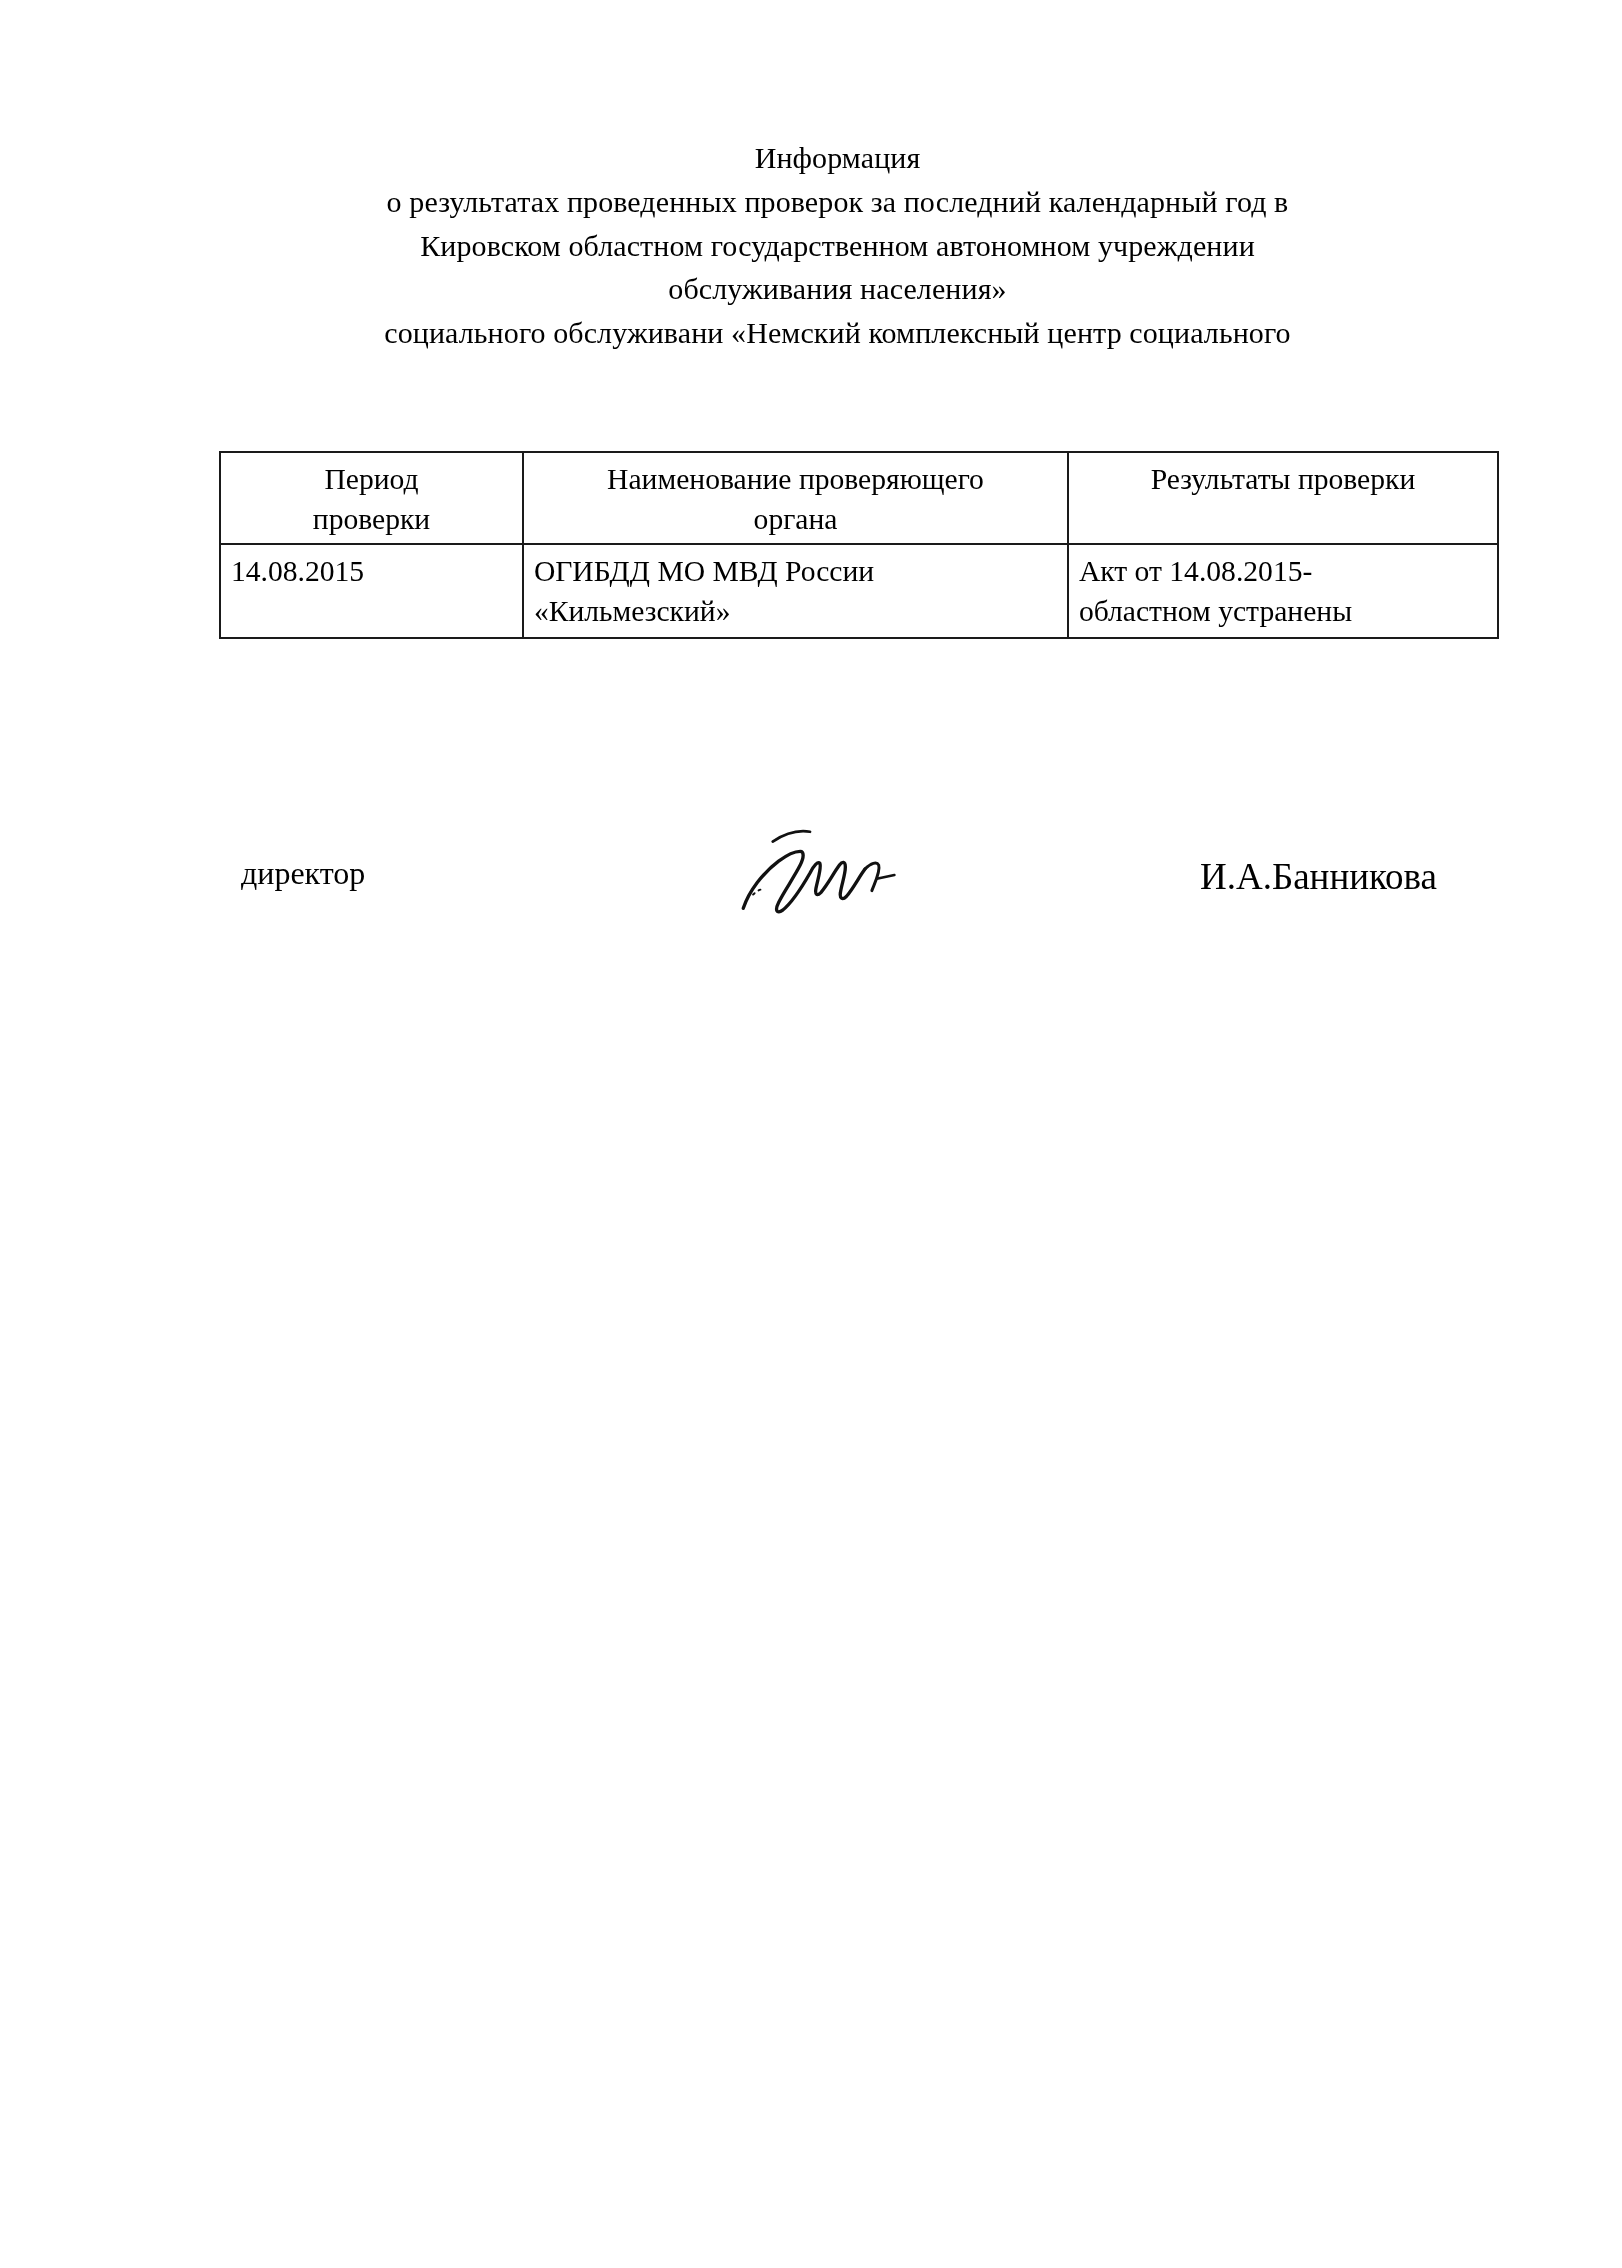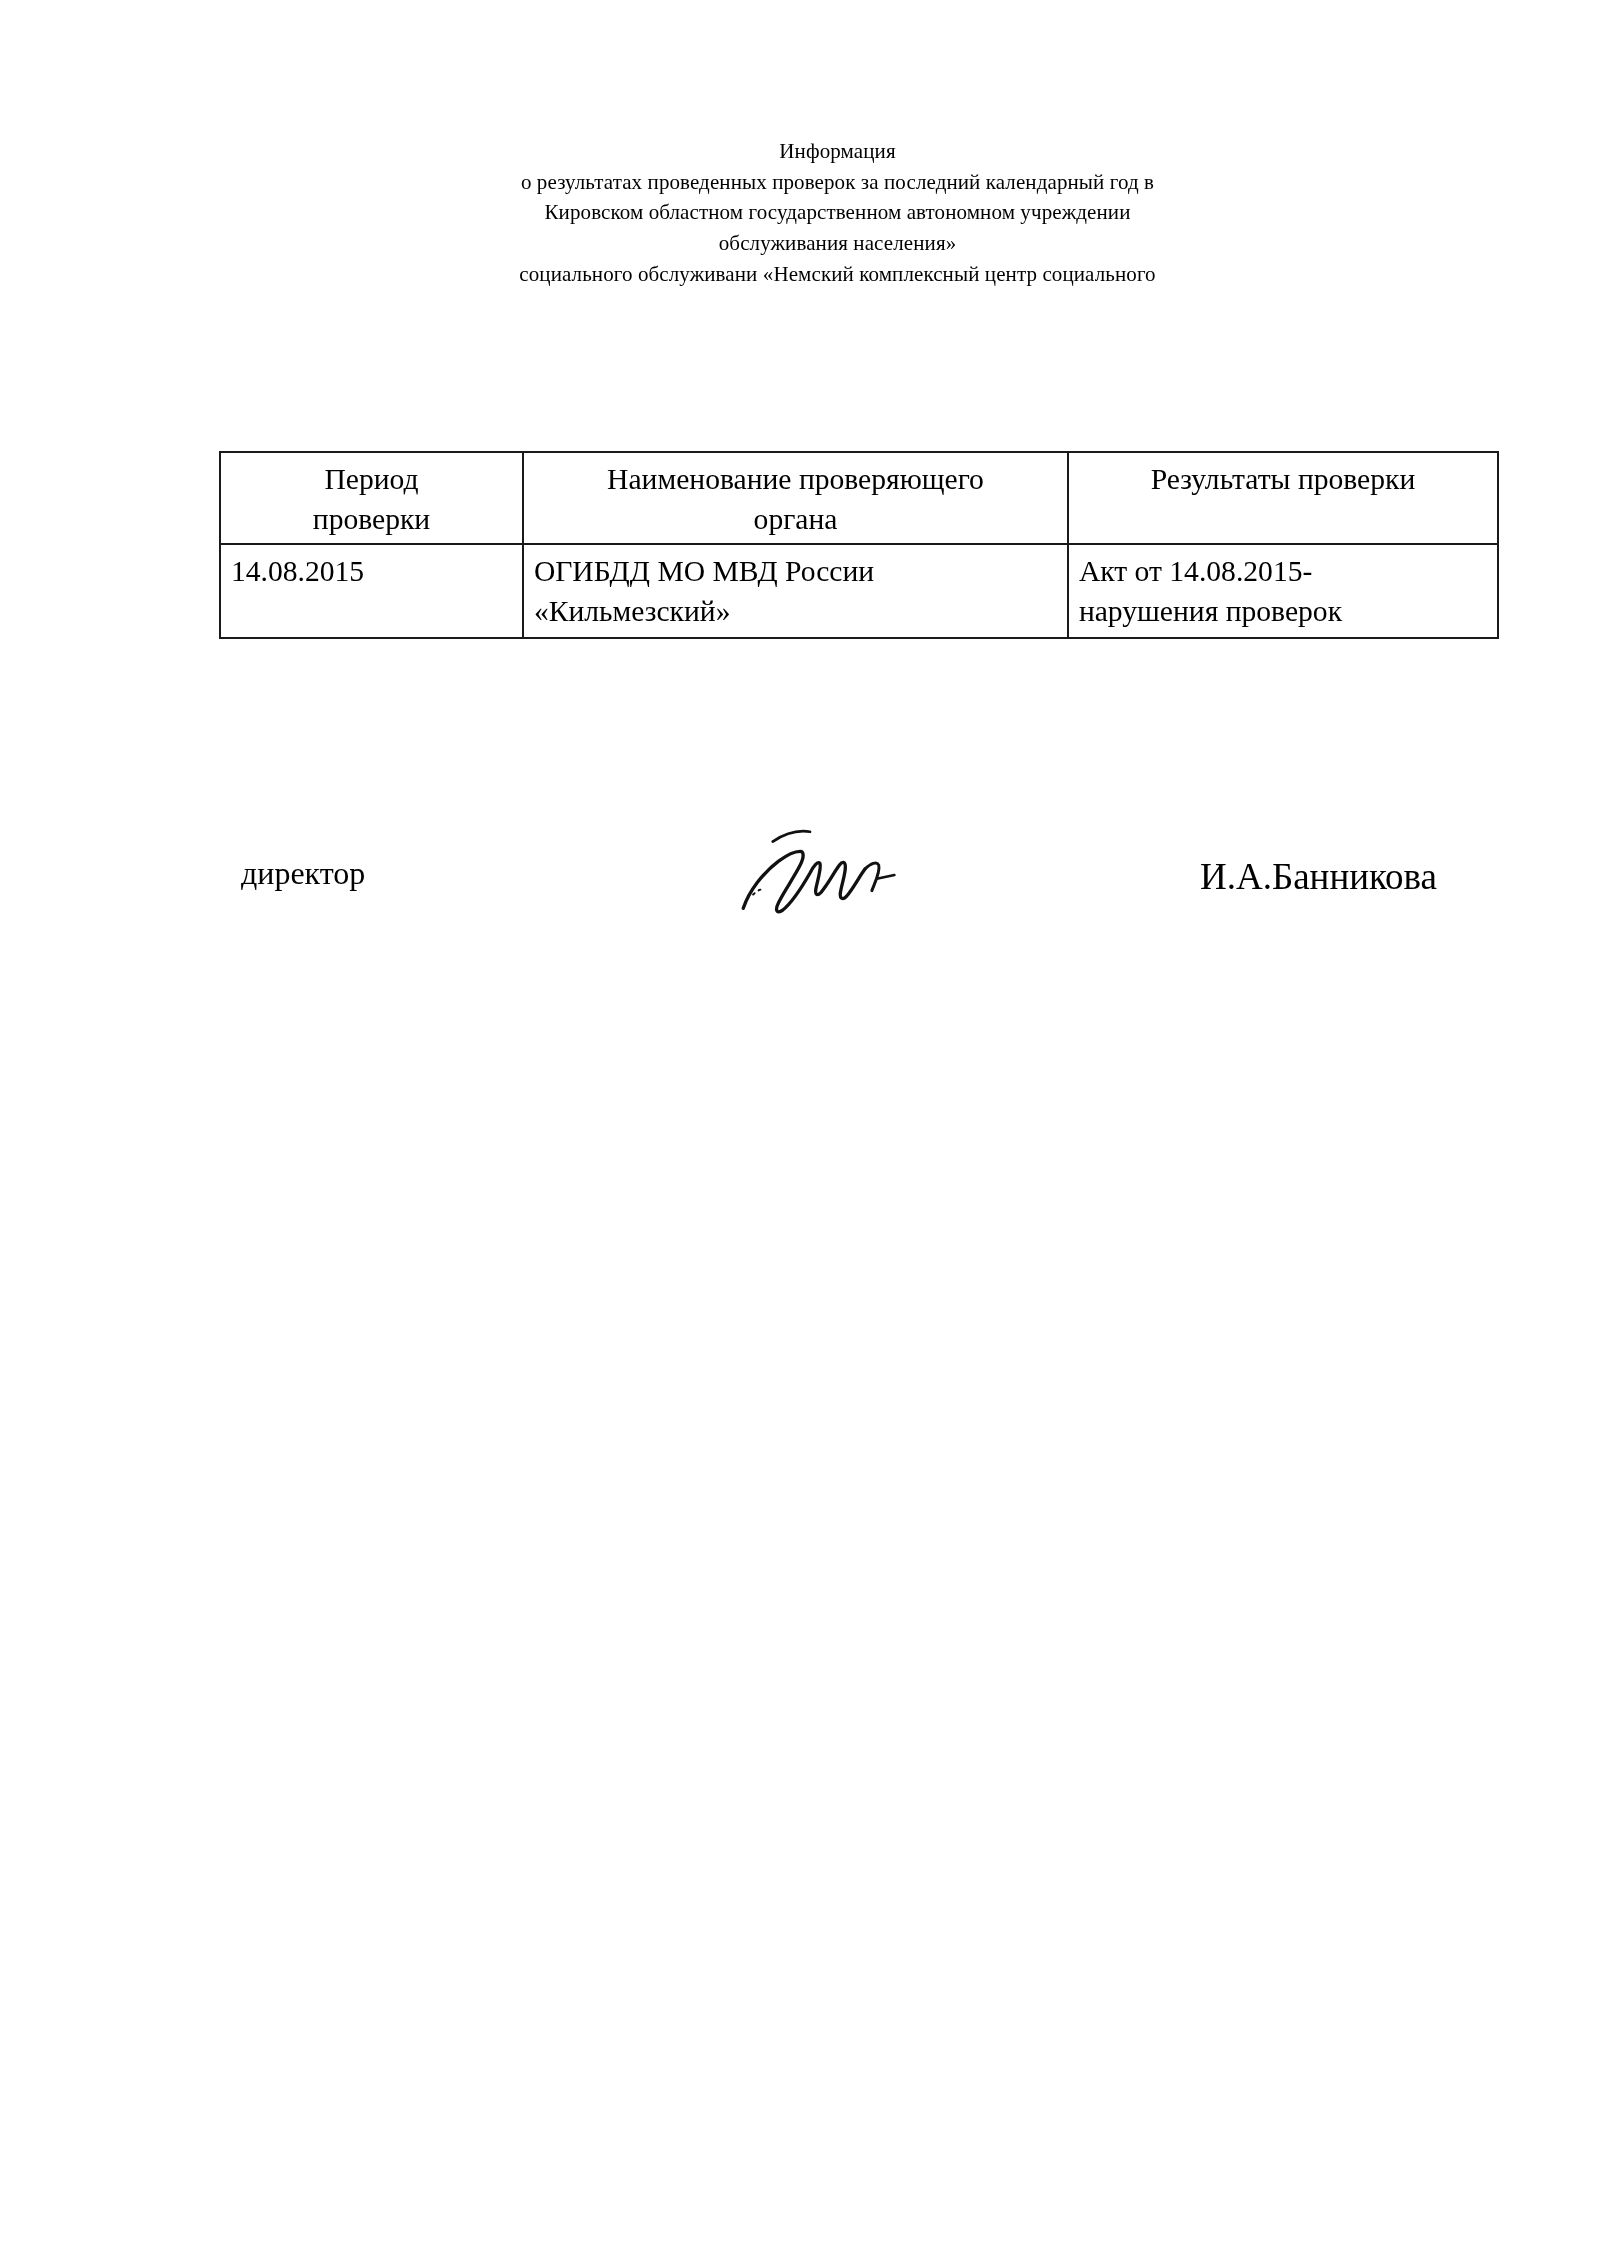--- a/index.html
+++ b/index.html
@@ -19,21 +19,21 @@
     overflow: hidden;
   }
 
   
   .doc-heading {
     position: absolute;
     left: 227px;
     top: 136px;
     width: 1221px;
     text-align: center;
-    font-size: 21px;
+    font-size: 30px;
     line-height: 1.46;
     letter-spacing: 0.1px;
   }
 
   .doc-heading .heading-line {
     display: block;
     white-space: nowrap;
   }
 
   
@@ -160,21 +160,21 @@
       <tr>
         <td class="cell-period">
           <span class="cell-line">14.08.2015</span>
         </td>
         <td class="cell-organ">
           <span class="cell-line">ОГИБДД МО МВД России</span>
           <span class="cell-line">«Кильмезский»</span>
         </td>
         <td class="cell-result">
           <span class="cell-line">Акт от 14.08.2015-</span>
-          <span class="cell-line">нарушения проверок</span>
+          <span class="cell-line">областном устранены</span>
         </td>
       </tr>
     </tbody>
   </table>
 
   <div class="signature-row">
     <span class="sig-title">директор</span>
 
     <span class="sig-mark">
       <svg viewBox="0 0 220 108" xmlns="http://www.w3.org/2000/svg" aria-hidden="true">

